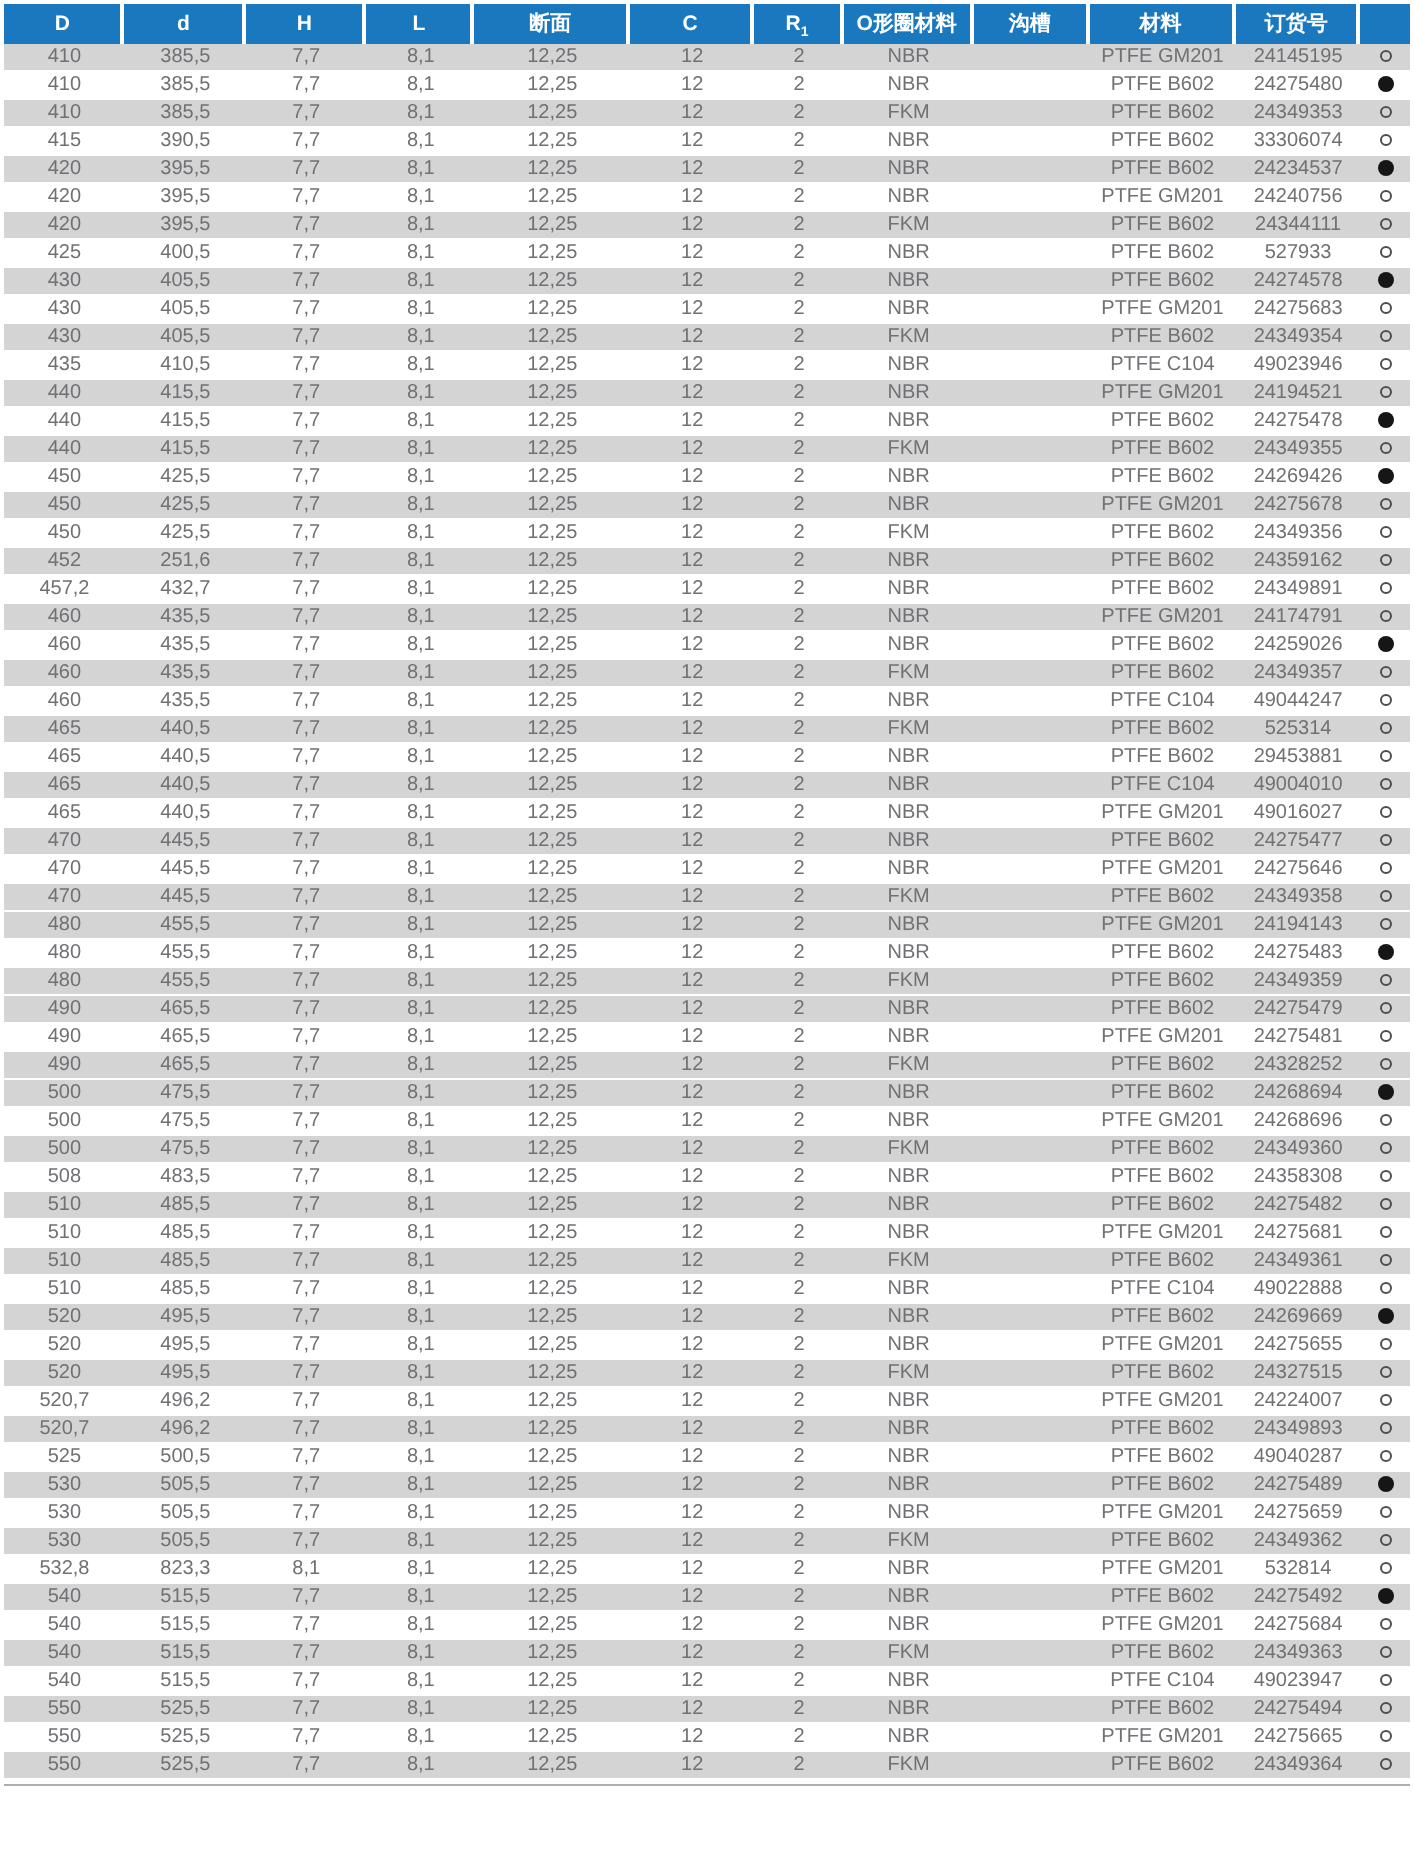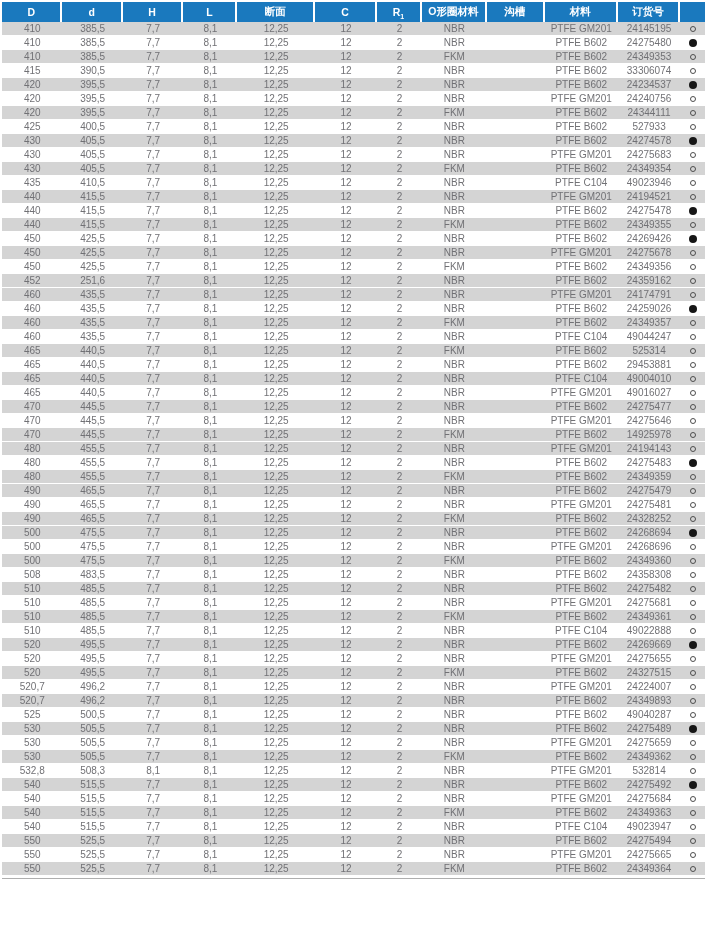--- a/index.html
+++ b/index.html
@@ -344,20 +344,34 @@
           <td>8,1</td>
           <td>12,25</td>
           <td>12</td>
           <td>2</td>
           <td>NBR</td>
           <td></td>
           <td>PTFE B602</td>
           <td>24359162</td>
           <td><span class="circle-open"></span></td>
         </tr>
+        <tr class="plain">
+          <td>457,2</td>
+          <td>432,7</td>
+          <td>7,7</td>
+          <td>8,1</td>
+          <td>12,25</td>
+          <td>12</td>
+          <td>2</td>
+          <td>NBR</td>
+          <td></td>
+          <td>PTFE B602</td>
+          <td>24349891</td>
+          <td><span class="circle-open"></span></td>
+        </tr>
         <tr class="stripe">
           <td>460</td>
           <td>435,5</td>
           <td>7,7</td>
           <td>8,1</td>
           <td>12,25</td>
           <td>12</td>
           <td>2</td>
           <td>NBR</td>
           <td></td>
@@ -495,21 +509,21 @@
           <td>470</td>
           <td>445,5</td>
           <td>7,7</td>
           <td>8,1</td>
           <td>12,25</td>
           <td>12</td>
           <td>2</td>
           <td>FKM</td>
           <td></td>
           <td>PTFE B602</td>
-          <td>14925978</td>
+          <td>24349358</td>
           <td><span class="circle-open"></span></td>
         </tr>
         <tr class="stripe">
           <td>480</td>
           <td>455,5</td>
           <td>7,7</td>
           <td>8,1</td>
           <td>12,25</td>
           <td>12</td>
           <td>2</td>
@@ -822,21 +836,21 @@
           <td>12</td>
           <td>2</td>
           <td>FKM</td>
           <td></td>
           <td>PTFE B602</td>
           <td>24349362</td>
           <td><span class="circle-open"></span></td>
         </tr>
         <tr class="plain">
           <td>532,8</td>
-          <td>508,3</td>
+          <td>823,3</td>
           <td>8,1</td>
           <td>8,1</td>
           <td>12,25</td>
           <td>12</td>
           <td>2</td>
           <td>NBR</td>
           <td></td>
           <td>PTFE GM201</td>
           <td>532814</td>
           <td><span class="circle-open"></span></td>

